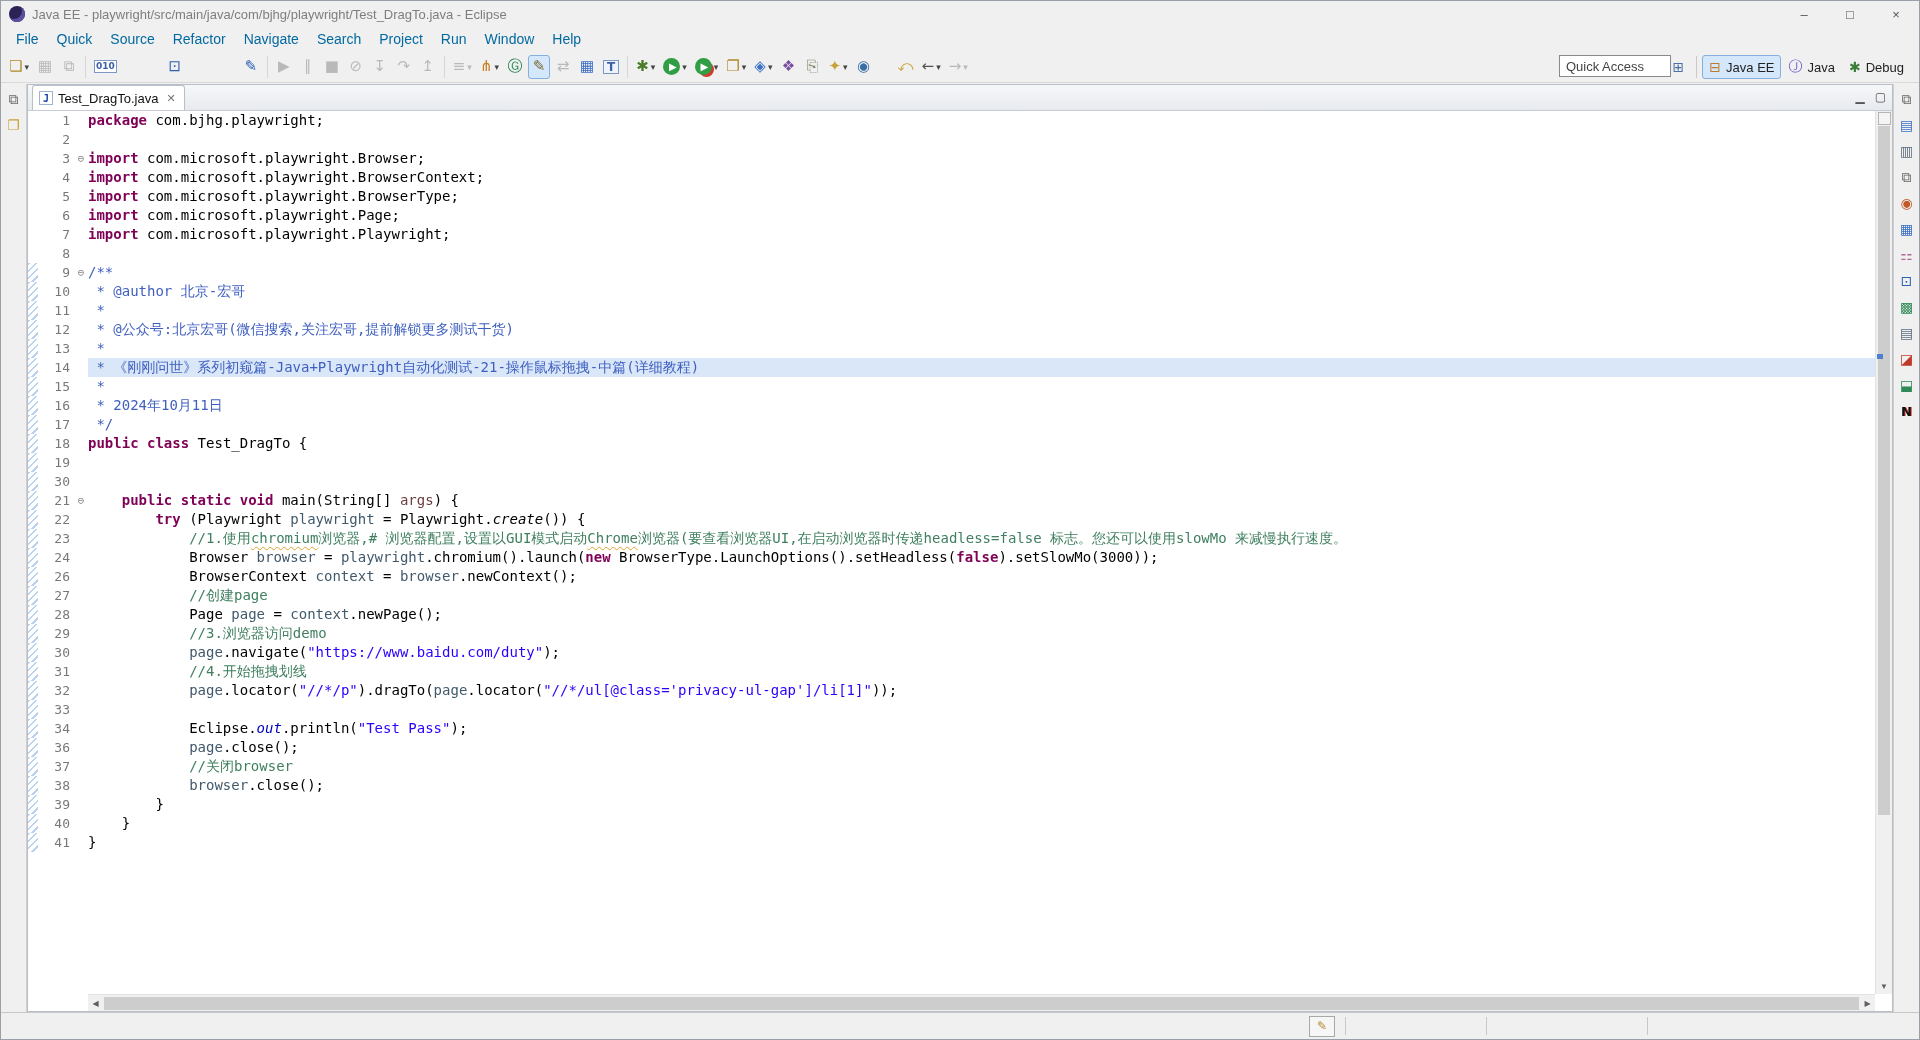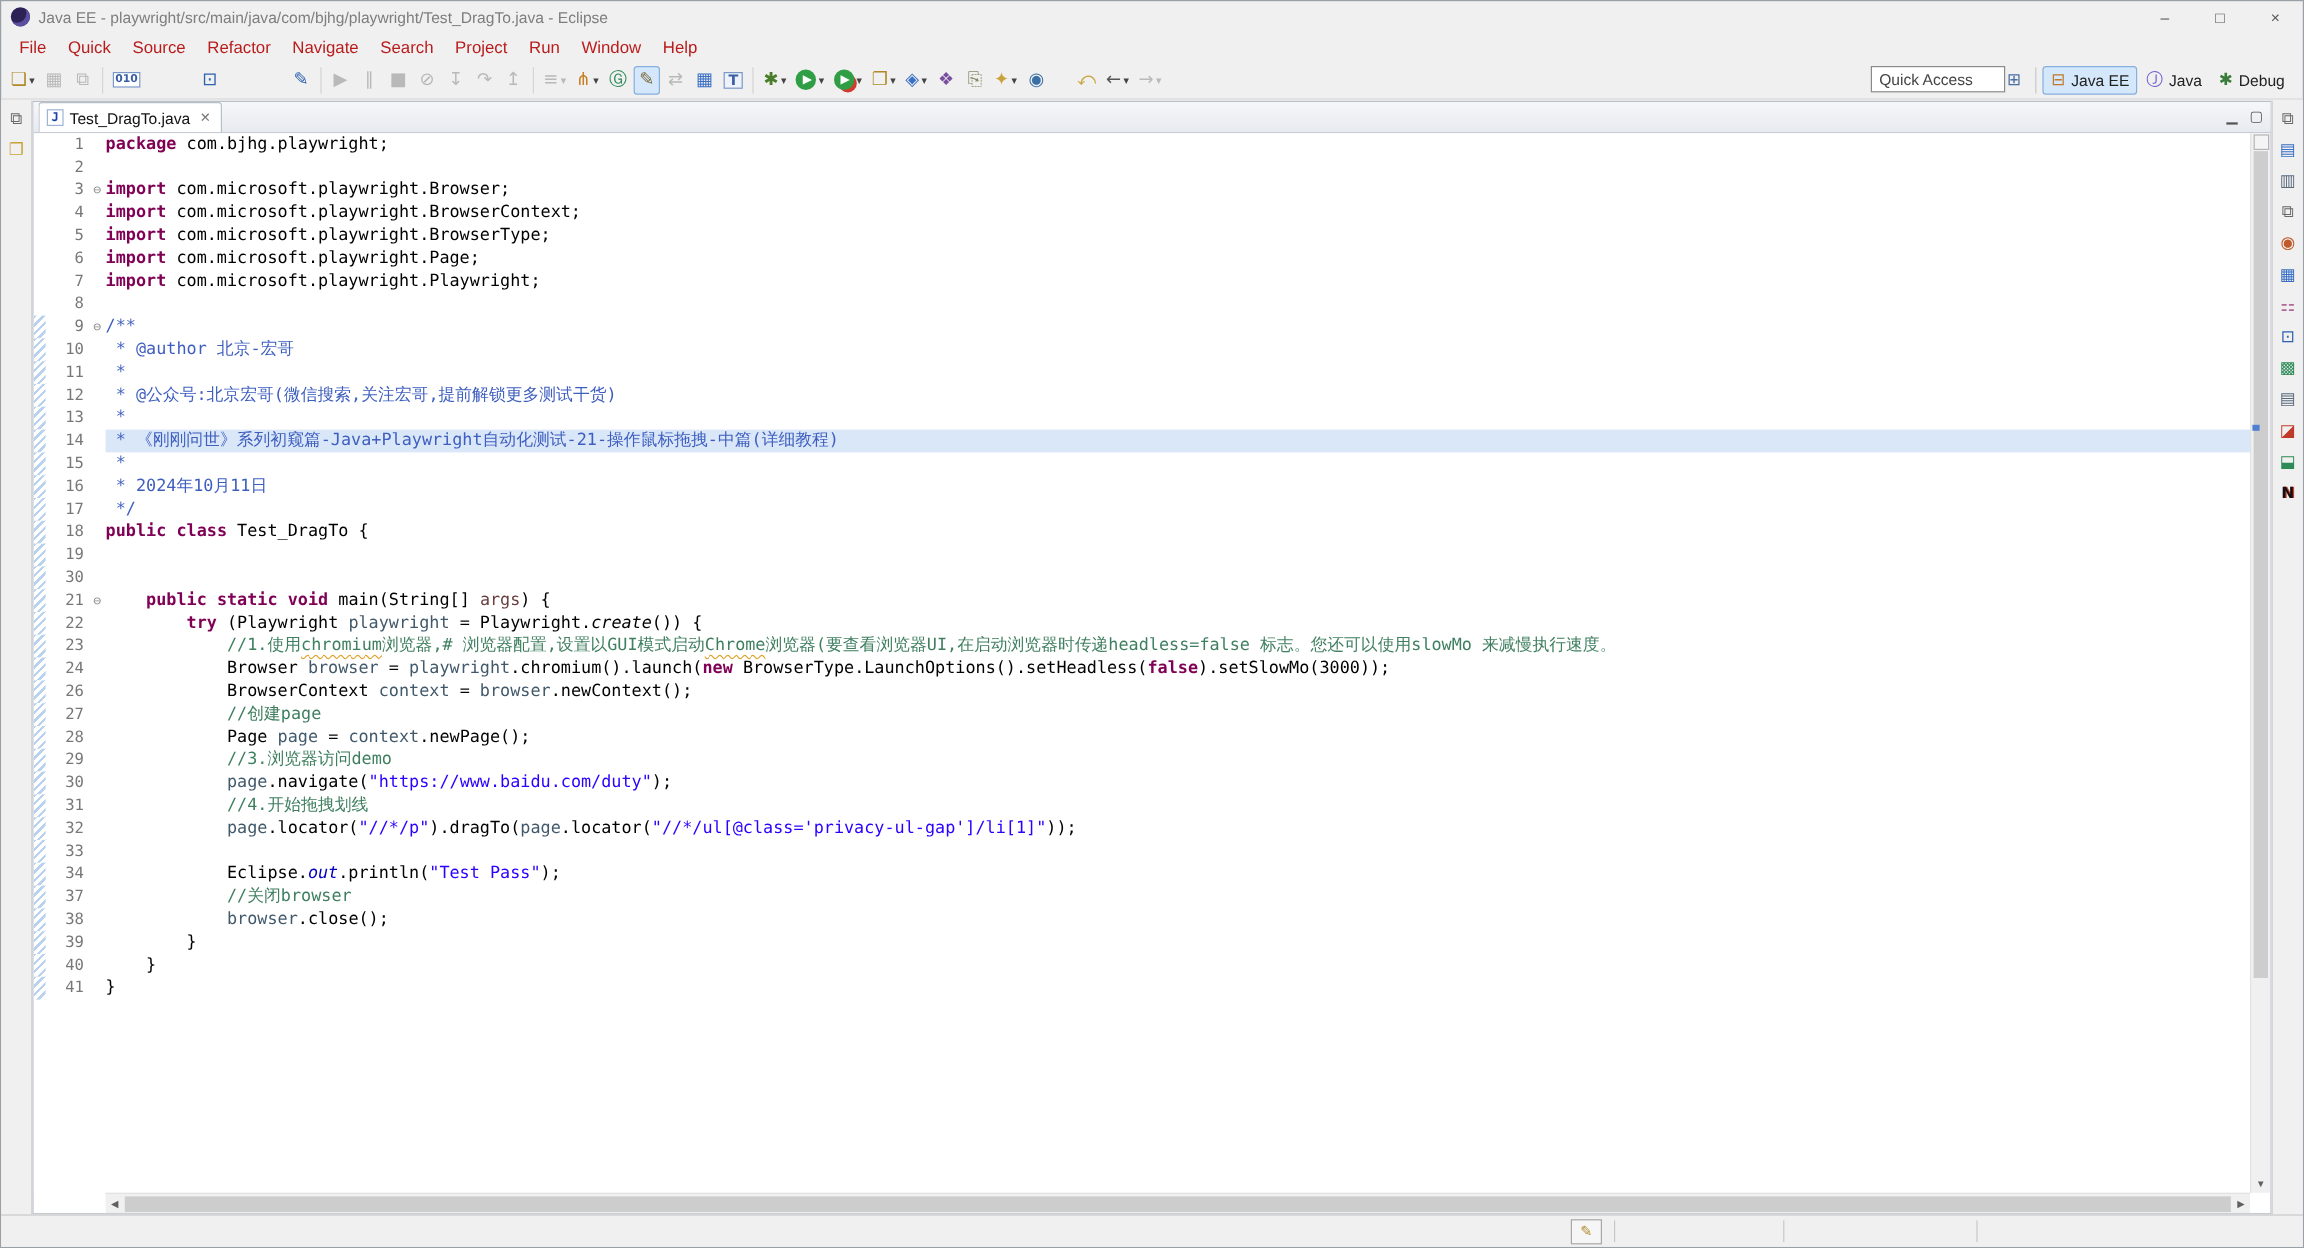--- a/index.html
+++ b/index.html
@@ -12,21 +12,21 @@
   .titlebar { height:26px; display:flex; align-items:center; padding-left:8px; position:relative; }
   .app-icon { width:16px; height:16px; border-radius:50%; background:#2c2255;
               box-shadow:inset -3px -3px 0 #5b4fa0; margin-right:7px; flex:0 0 auto; }
   .title-text { font-size:13px; color:var(--titleText,#7e7e7e); white-space:nowrap; }
   .win-controls { position:absolute; right:0; top:0; height:26px; display:flex; }
   .win-btn { width:46px; height:26px; display:flex; align-items:center; justify-content:center;
              color:#555; font-size:13px; }
 
   
   .menubar { height:24px; display:flex; align-items:center; padding-left:6px; }
-  .menu-item { font-size:14px; color:#b91c1c; padding:2px 9px; white-space:nowrap; }
+  .menu-item { font-size:14px; color:#0369a1; padding:2px 9px; white-space:nowrap; }
 
   
   .toolbar { height:32px; display:flex; align-items:center; padding-left:4px; position:relative;
              border-bottom:1px solid #d9d9d9; }
   .tb-btn { height:24px; min-width:22px; display:flex; align-items:center; justify-content:center;
             margin:0 1px; padding:0 2px; border:1px solid transparent; border-radius:3px; }
   .tb-btn .glyph { font-size:15px; line-height:1; font-family:"DejaVu Sans", sans-serif; }
   .tb-btn.small-text .glyph { font-size:9px; font-weight:bold; border:1px solid #7b97c6; padding:1px 1px; background:#fff; }
   .tb-btn.boxed .glyph { border:1px solid #7b97c6; padding:0 3px; background:#eef3fb; font-size:12px; font-weight:bold;}
   .tb-btn.disabled .glyph, .tb-btn.disabled .dd { color:#b9b9b9 !important; }
@@ -330,20 +330,21 @@
             <div class="cl range"><span class="ann"></span><span class="ln">24</span><span class="fold"></span><span class="code"><span class="s-p">            Browser </span><span class="s-v">browser</span><span class="s-p"> = </span><span class="s-v">playwright</span><span class="s-p">.chromium().launch(</span><span class="s-k">new</span><span class="s-p"> BrowserType.LaunchOptions().setHeadless(</span><span class="s-k">false</span><span class="s-p">).setSlowMo(3000));</span></span></div>
             <div class="cl range"><span class="ann"></span><span class="ln">26</span><span class="fold"></span><span class="code"><span class="s-p">            BrowserContext </span><span class="s-v">context</span><span class="s-p"> = </span><span class="s-v">browser</span><span class="s-p">.newContext();</span></span></div>
             <div class="cl range"><span class="ann"></span><span class="ln">27</span><span class="fold"></span><span class="code"><span class="s-p">            </span><span class="s-c">//创建page</span></span></div>
             <div class="cl range"><span class="ann"></span><span class="ln">28</span><span class="fold"></span><span class="code"><span class="s-p">            Page </span><span class="s-v">page</span><span class="s-p"> = </span><span class="s-v">context</span><span class="s-p">.newPage();</span></span></div>
             <div class="cl range"><span class="ann"></span><span class="ln">29</span><span class="fold"></span><span class="code"><span class="s-p">            </span><span class="s-c">//3.浏览器访问demo</span></span></div>
             <div class="cl range"><span class="ann"></span><span class="ln">30</span><span class="fold"></span><span class="code"><span class="s-p">            </span><span class="s-v">page</span><span class="s-p">.navigate(</span><span class="s-s">"https://www.baidu.com/duty"</span><span class="s-p">);</span></span></div>
             <div class="cl range"><span class="ann"></span><span class="ln">31</span><span class="fold"></span><span class="code"><span class="s-p">            </span><span class="s-c">//4.开始拖拽划线</span></span></div>
             <div class="cl range"><span class="ann"></span><span class="ln">32</span><span class="fold"></span><span class="code"><span class="s-p">            </span><span class="s-v">page</span><span class="s-p">.locator(</span><span class="s-s">"//*/p"</span><span class="s-p">).dragTo(</span><span class="s-v">page</span><span class="s-p">.locator(</span><span class="s-s">"//*/ul[@class='privacy-ul-gap']/li[1]"</span><span class="s-p">));</span></span></div>
             <div class="cl range"><span class="ann"></span><span class="ln">33</span><span class="fold"></span><span class="code"></span></div>
             <div class="cl range"><span class="ann"></span><span class="ln">34</span><span class="fold"></span><span class="code"><span class="s-p">            Eclipse.</span><span class="s-f">out</span><span class="s-p">.println(</span><span class="s-s">"Test Pass"</span><span class="s-p">);</span></span></div>
+            <div class="cl range"><span class="ann"></span><span class="ln">36</span><span class="fold"></span><span class="code"><span class="s-p">            </span><span class="s-v">page</span><span class="s-p">.close();</span></span></div>
             <div class="cl range"><span class="ann"></span><span class="ln">37</span><span class="fold"></span><span class="code"><span class="s-p">            </span><span class="s-c">//关闭browser</span></span></div>
             <div class="cl range"><span class="ann"></span><span class="ln">38</span><span class="fold"></span><span class="code"><span class="s-p">            </span><span class="s-v">browser</span><span class="s-p">.close();</span></span></div>
             <div class="cl range"><span class="ann"></span><span class="ln">39</span><span class="fold"></span><span class="code"><span class="s-p">        }</span></span></div>
             <div class="cl range"><span class="ann"></span><span class="ln">40</span><span class="fold"></span><span class="code"><span class="s-p">    }</span></span></div>
             <div class="cl range"><span class="ann"></span><span class="ln">41</span><span class="fold"></span><span class="code"><span class="s-p">}</span></span></div>
           </div>
 
         <div class="vscroll">
           <div class="arrow up">▲</div>
           <div class="thumb"></div>

